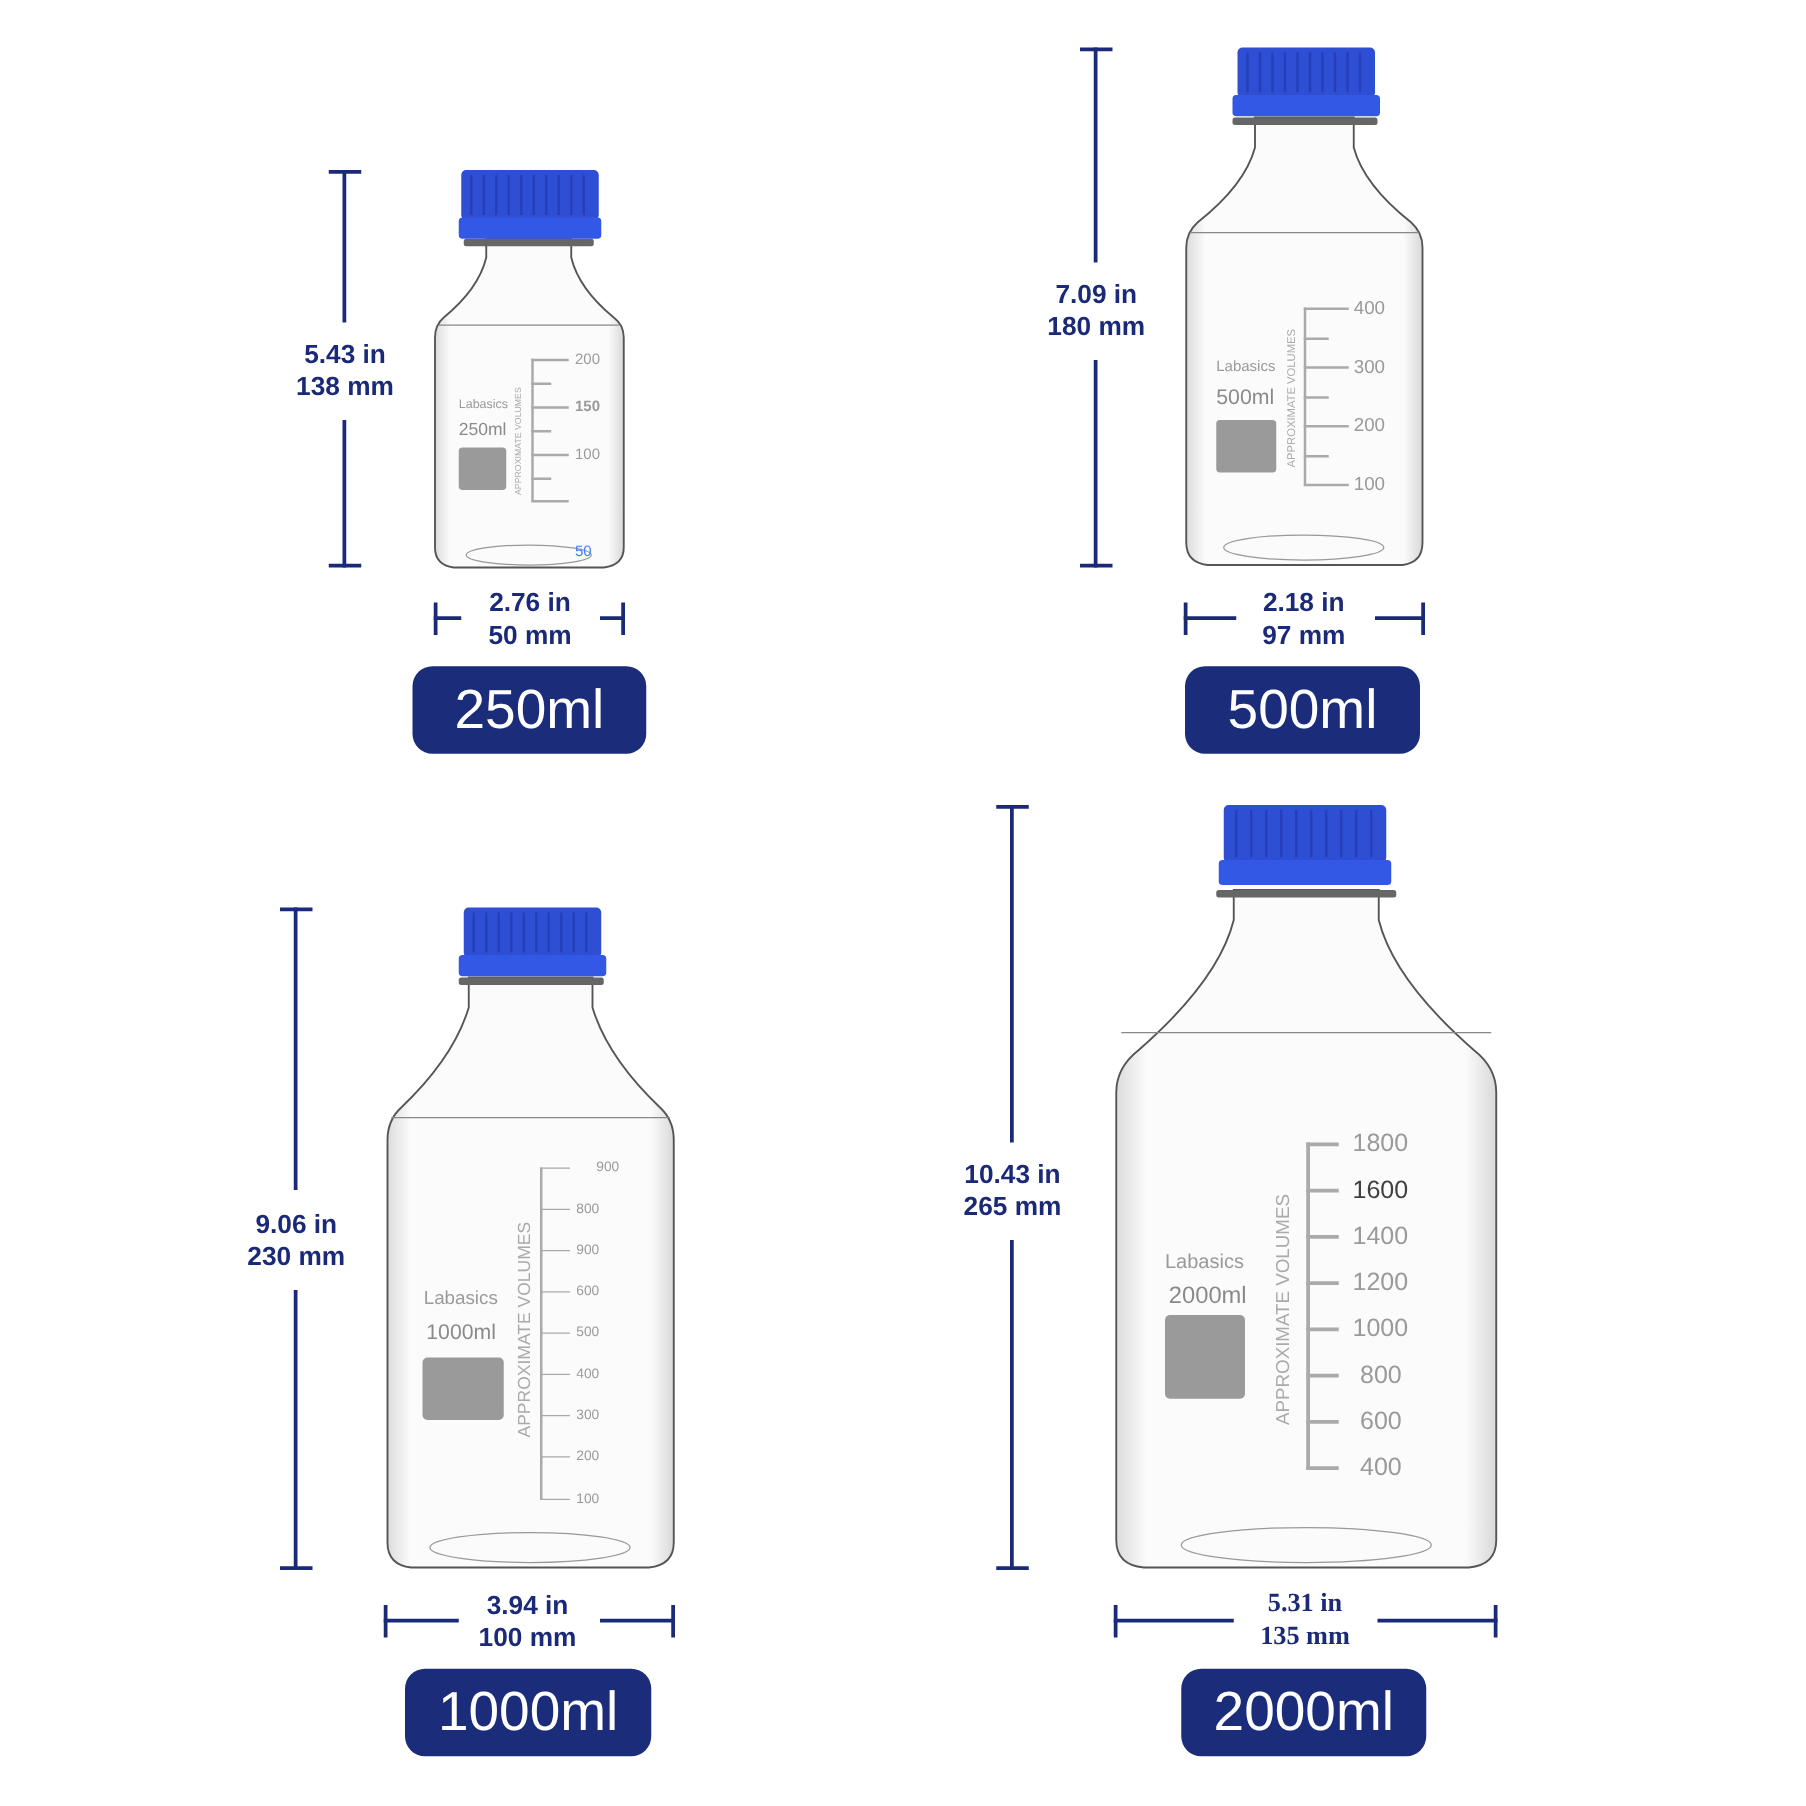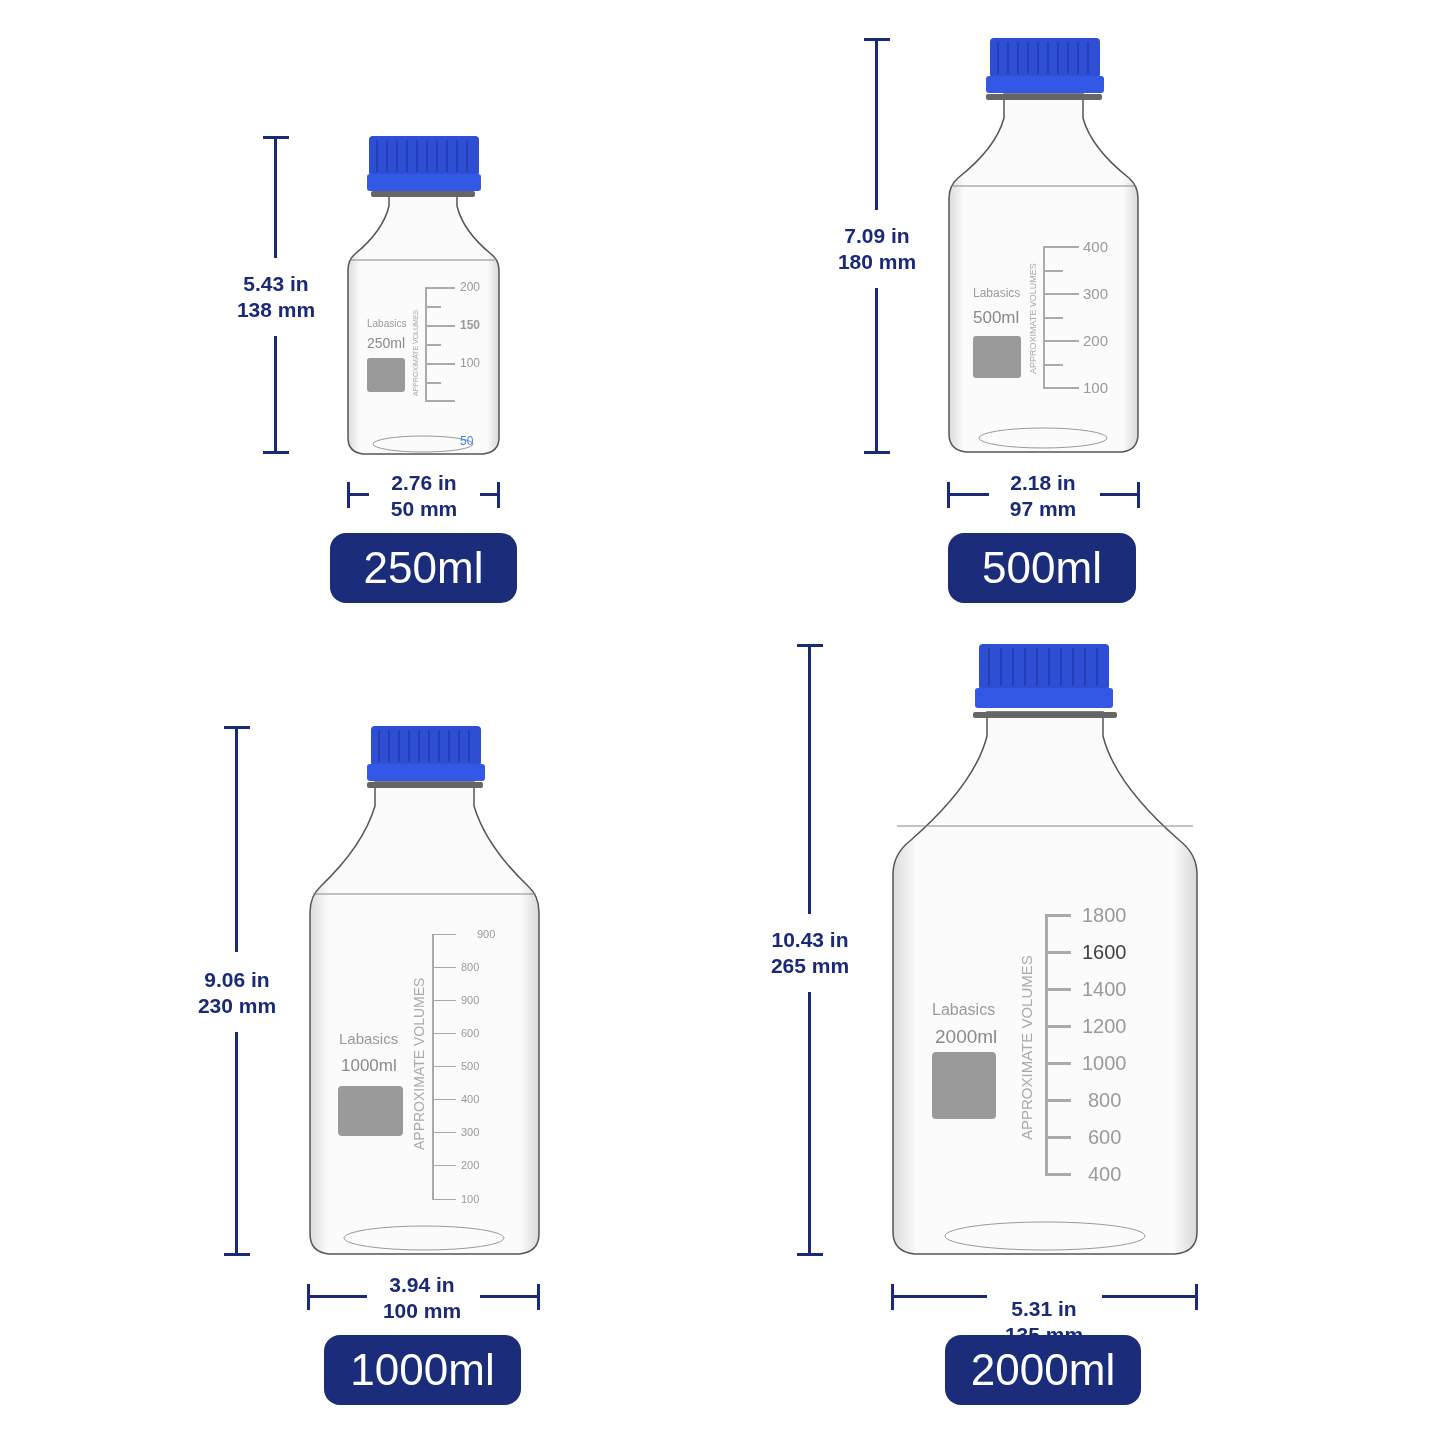--- a/index.html
+++ b/index.html
@@ -287,21 +287,21 @@
     <div class="abs" style="left:193px;top:334px;font-size:20px;color:#9a9a9a;">1400</div>
     <div class="abs" style="left:193px;top:371px;font-size:20px;color:#9a9a9a;">1200</div>
     <div class="abs" style="left:193px;top:408px;font-size:20px;color:#9a9a9a;">1000</div>
     <div class="abs" style="left:199px;top:445px;font-size:20px;color:#9a9a9a;">800</div>
     <div class="abs" style="left:199px;top:482px;font-size:20px;color:#9a9a9a;">600</div>
     <div class="abs" style="left:199px;top:519px;font-size:20px;color:#9a9a9a;">400</div>
   </div>
 
   <div class="vline" style="left:891px;top:1284px;height:26px;"></div>
   <div class="hline" style="left:891px;top:1295px;width:96px;"></div>
-  <div class="dim-text" style="left:1044px;top:1296px;">
+  <div class="dim-text" style="left:1044px;top:1269px;font-family:Liberation Serif, serif;">
     <div>5.31 in</div>
     <div>135 mm</div>
   </div>
   <div class="hline" style="left:1102px;top:1295px;width:96px;"></div>
   <div class="vline" style="left:1195px;top:1284px;height:26px;"></div>
 
   <div class="badge" style="left:945px;top:1335px;width:196px;height:70px;">2000ml</div>
 </div>
 
 </body></html>

